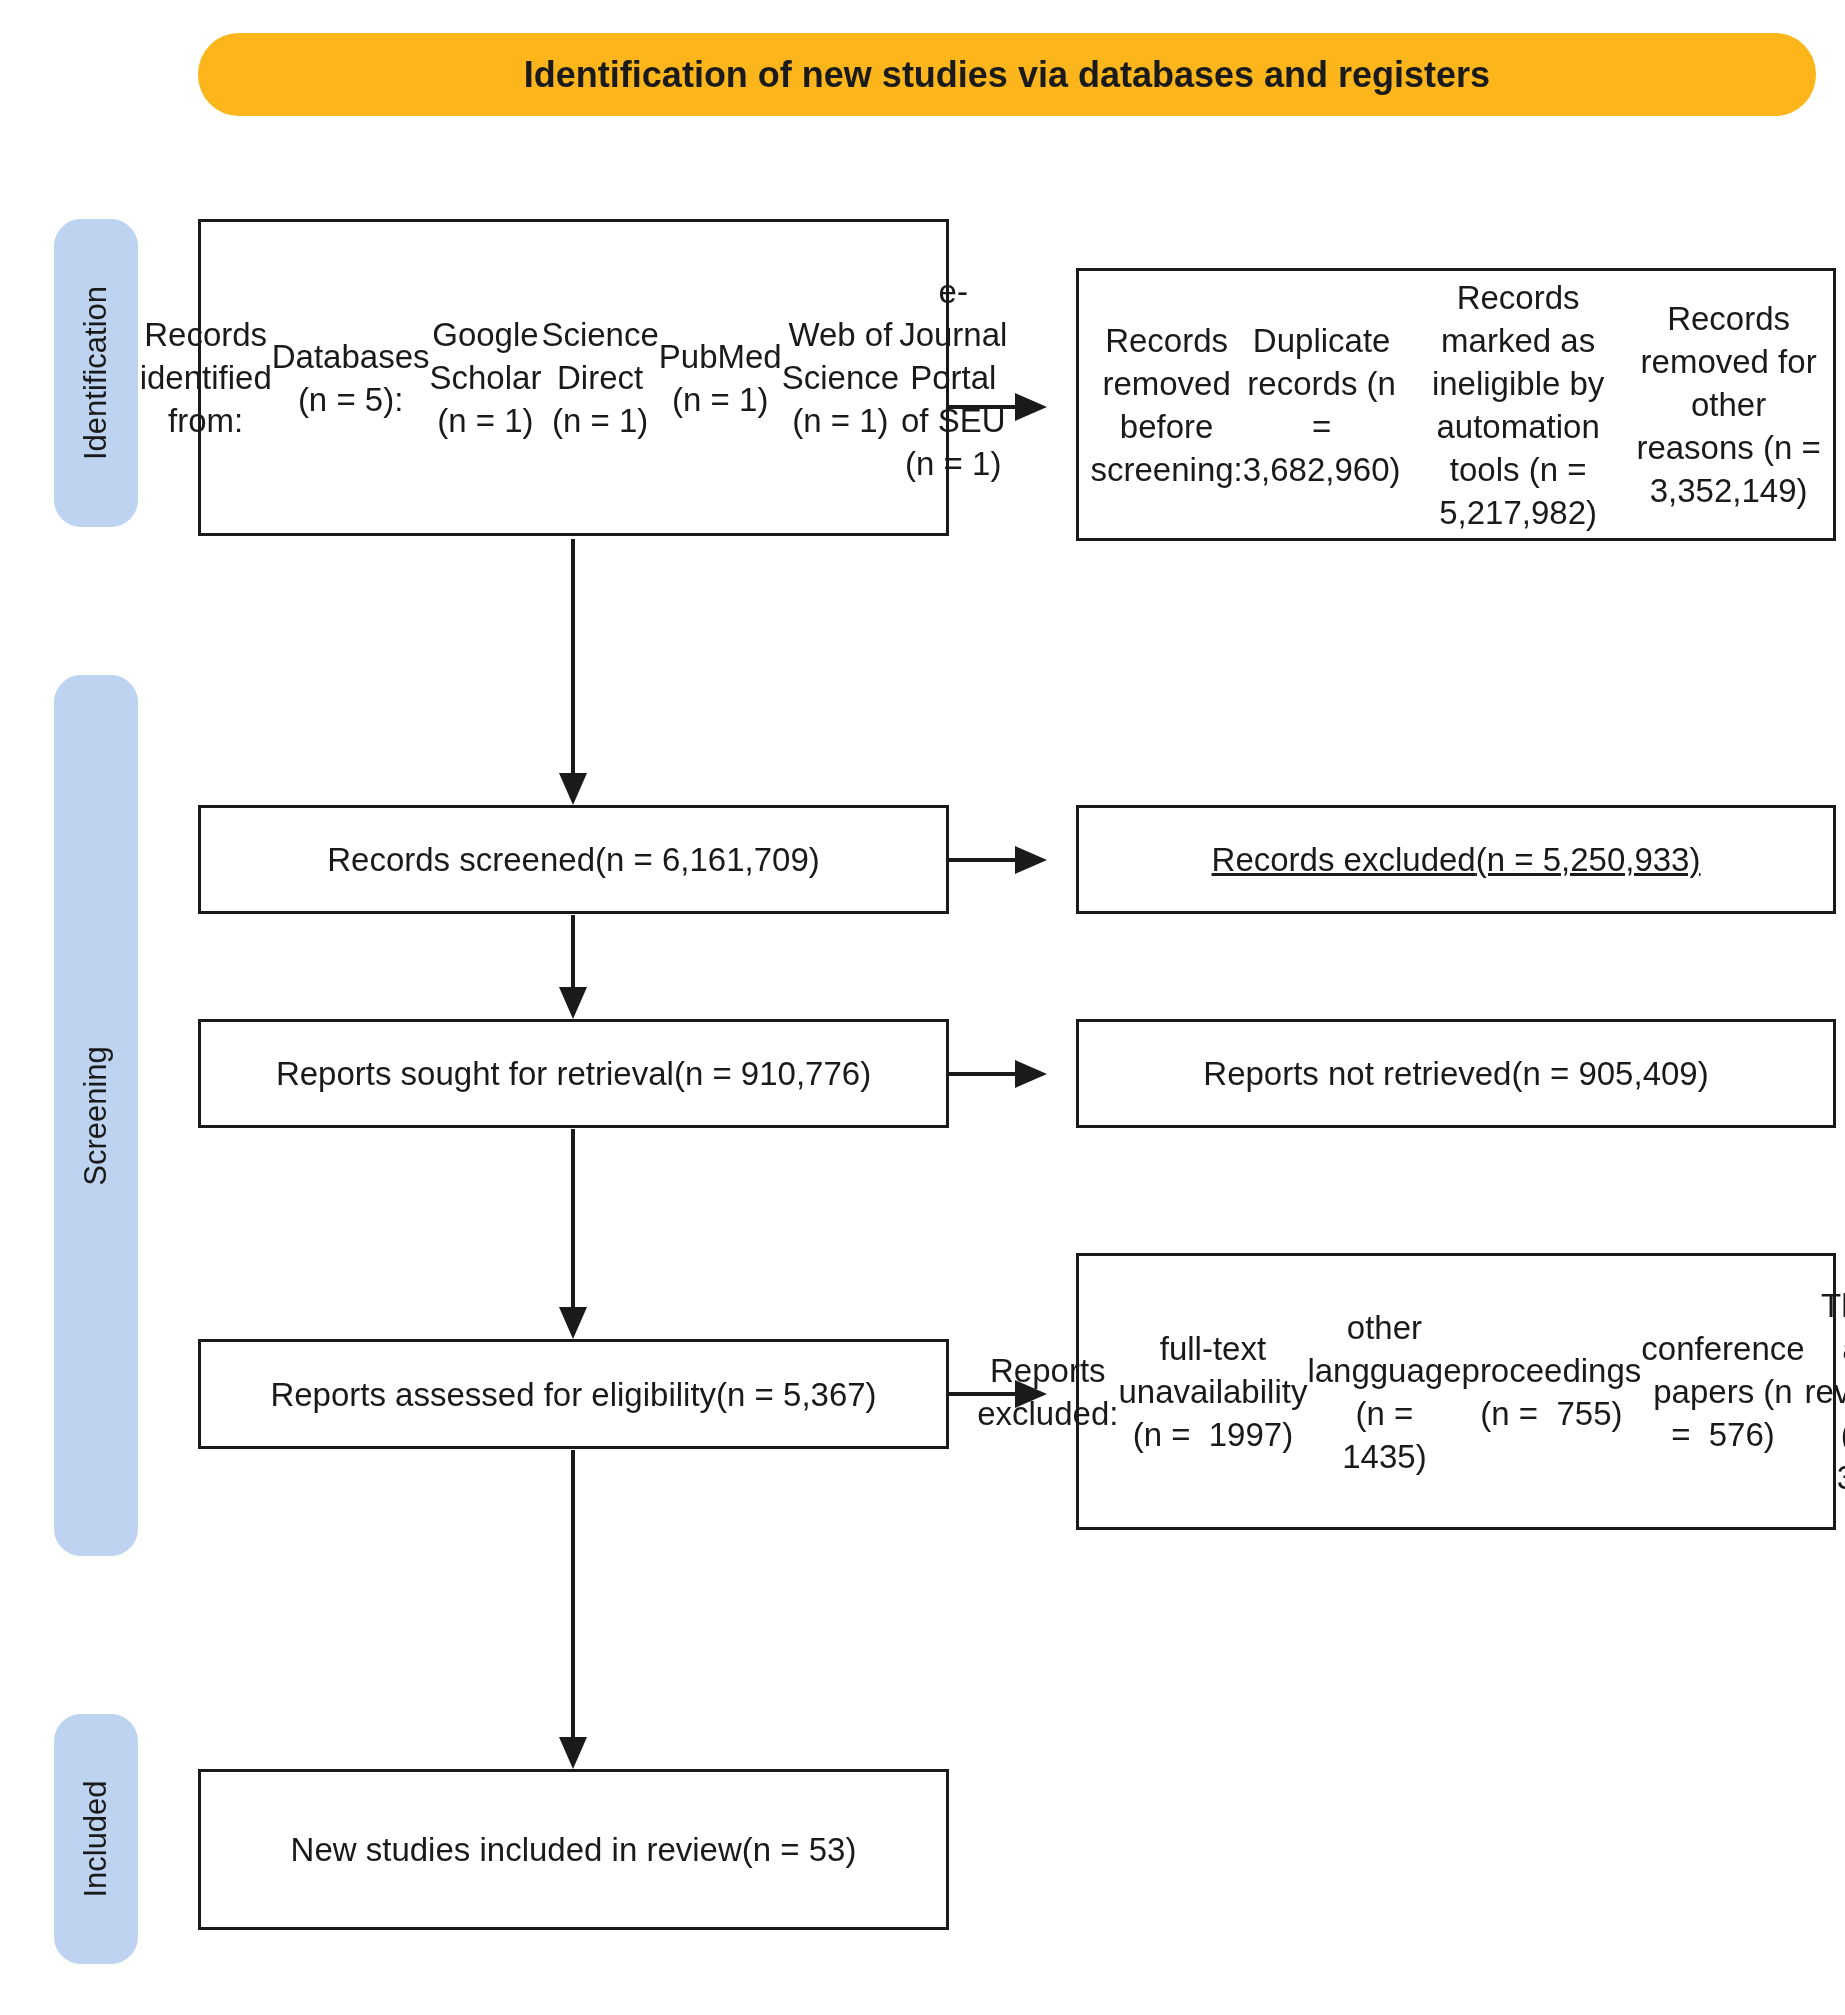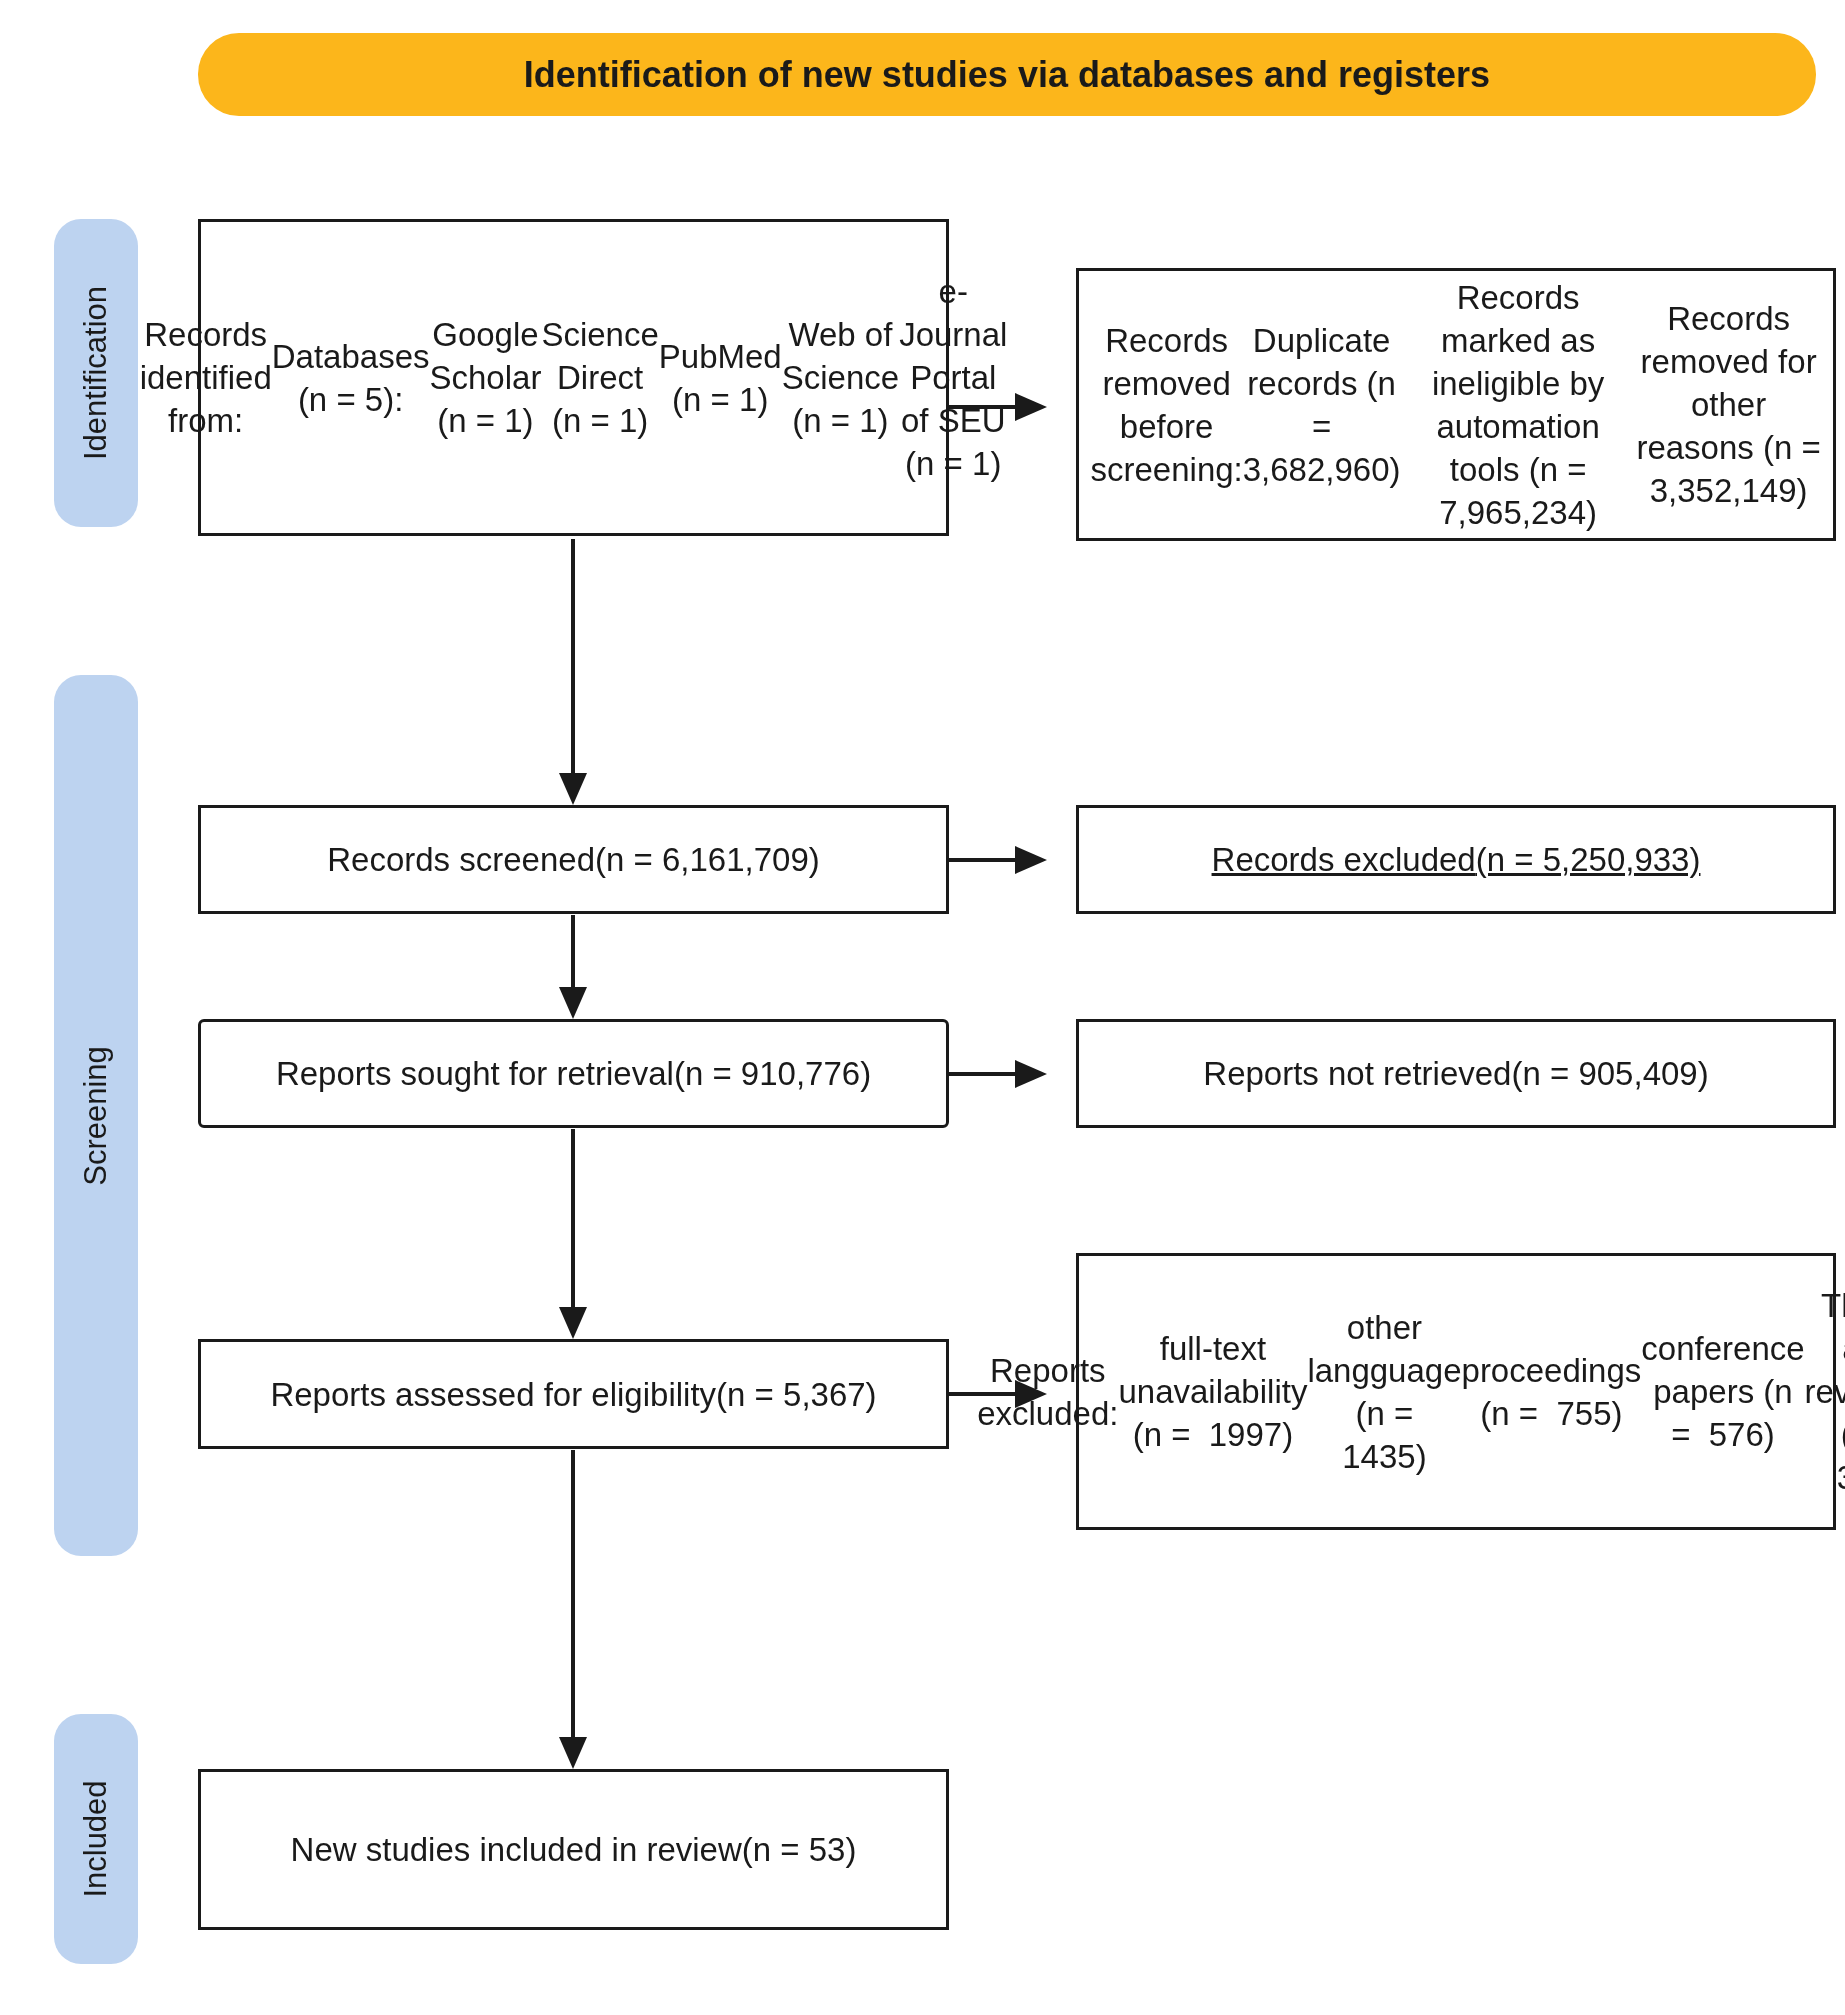--- a/index.html
+++ b/index.html
@@ -31,21 +31,21 @@
     position:absolute; background:var(--box-bg,#ffffff);
     border:3.2px solid var(--line,#1A1A1A);
     display:flex; flex-direction:row; align-items:center; justify-content:center;
     text-align:center; font-size:33px; line-height:43px; padding:6.4px 11.5px;
   }
   .box .line { white-space:pre-wrap; }
   .left-col  { left:198px;  width:751px; }
   .right-col { left:1076px; width:760px; }
   #box-identified    { top:219px;  height:317px; }
   #box-screened      { top:805px; height:109px; }
-  #box-sought        { top:1019px; height:109px;border-radius:6px; }
+  #box-sought        { top:1019px; height:109px; }
   #box-assessed      { top:1339px; height:110px; }
   #box-new-studies   { top:1769px; height:161px; }
   #box-removed       { top:268px;  height:273px; }
   #box-excluded      { top:805px; height:109px;text-decoration:underline; }
   #box-not-retrieved { top:1019px; height:109px; }
   #box-rep-excluded  { top:1253px; height:277px; }
   
   .varrow { position:absolute; width:3.8px; background:var(--line,#1A1A1A); }
   .varrow::after {
     content:""; position:absolute; left:50%; bottom:-32px; transform:translateX(-50%);
@@ -112,21 +112,21 @@
 </div>
 
 <div class="box left-col" id="box-new-studies">
   <div class="line">New studies included in review</div>
   <div class="line">(n = 53)</div>
 </div>
 
 <div class="box right-col" id="box-removed">
   <div class="line">Records removed before screening:</div>
   <div class="line">Duplicate records (n = 3,682,960)</div>
-  <div class="line">Records marked as ineligible by automation tools (n = 7,965,234)</div>
+  <div class="line">Records marked as ineligible by automation tools (n = 5,217,982)</div>
   <div class="line">Records removed for other reasons (n = 3,352,149)</div>
 </div>
 
 <div class="box right-col" id="box-excluded">
   <div class="line">Records excluded</div>
   <div class="line">(n = 5,250,933)</div>
 </div>
 
 <div class="box right-col" id="box-not-retrieved">
   <div class="line">Reports not retrieved</div>

